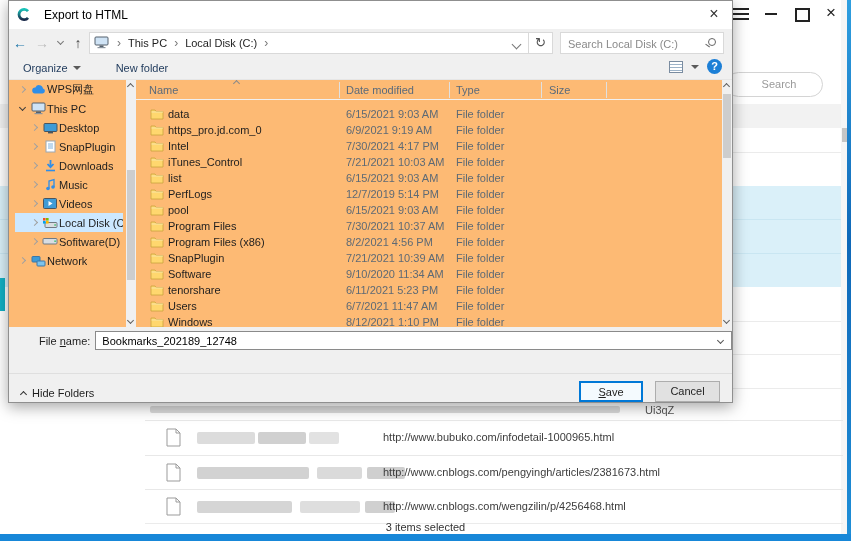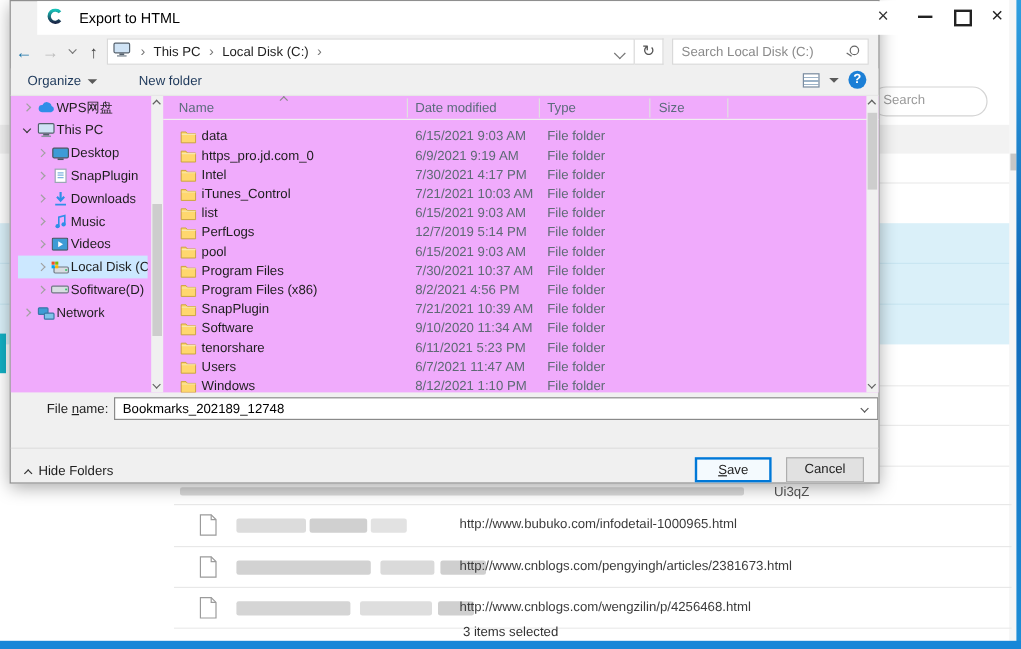--- a/index.html
+++ b/index.html
@@ -14,38 +14,38 @@
   #bg-grayband { left:0; top:104px; width:847px; height:24px; background:#f2f2f2; }
   #bg-selband  { left:0; top:186px; width:843px; height:101px; background:#daf0f9; }
   .bg-selline  { left:0; width:843px; height:1px; background:#c9e6f2; }
   .bg-rowline  { left:145px; width:698px; height:1px; background:#ebebeb; }
   #bg-controls { right:12px; top:4px; display:flex; gap:14px; align-items:center; height:18px; }
   .wc { width:16px; height:16px; position:relative; cursor:default; }
   #wc-menu i { display:block; height:2px; background:#222; margin:3px 0; }
   #wc-min::after { content:""; position:absolute; left:2px; top:8px; width:12px; height:2px; background:#222; }
   #wc-max::after { content:""; position:absolute; left:2px; top:3px; width:11px; height:10px; border:2px solid #222; }
   .xglyph { font-size:17px; line-height:16px; color:#222; text-align:center; }
-  #bg-search { left:726px; top:72px; width:97px; height:25px; border:1px solid #d4d4d4; border-radius:13px; background:#fff; color:#9a9a9a; padding:5px 0 0 9px; }
+  #bg-search { left:726px; top:72px; width:97px; height:25px; border:1px solid #d4d4d4; border-radius:13px; background:#fff; color:#9a9a9a; padding:5px 0 0 9px;text-align:center; }
   #bg-scrolltrack { left:841px; top:0; width:6px; height:534px; background:#f6f6f6; }
   #bg-scrollthumb { left:842px; top:128px; width:5px; height:14px; background:#c6c6c6; }
   #bg-bluestrip { left:847px; top:0; width:4px; height:541px; background:linear-gradient(180deg,#2f9fe0,#1068b8 45%,#1f8fd8); }
   #bg-taskbar { left:0; top:534px; width:851px; height:7px; background:#1787d8; }
   #bg-teal { left:0; top:278px; width:5px; height:33px; background:#13b0c4; }
   .bm-row { left:145px; width:698px; height:34px; border-top:1px solid #e8e8e8; }
   .bm-row .page-ic { position:absolute; left:21px; top:7px; }
   .bm-blur { position:absolute; top:11px; height:12px; border-radius:2px; }
   .bm-url { position:absolute; left:238px; top:10px; color:#3c3c3c; }
   #bm-partial { left:145px; width:698px; height:17px; top:403px; overflow:hidden; }
   #bm-partial .strip { position:absolute; left:5px; top:3px; width:470px; height:7px; background:#dadada; border-radius:2px; }
   #bm-partial .txt { position:absolute; left:500px; top:1px; color:#555; }
   #bg-status { left:0; top:521px; width:851px; text-align:center; color:#333; }
 
   
   #dialog { left:8px; top:0; width:725px; height:403px; background:#f0f0f0; border:1px solid #8f8f8f; box-shadow:0 4px 14px rgba(0,0,0,.35); }
-  #dlg-titlebar { left:0; top:0; width:100%; height:28px; background:#fff; display:flex; align-items:center;margin-left:22px; }
+  #dlg-titlebar { left:0; top:0; width:100%; height:28px; background:#fff; display:flex; align-items:center; }
   #dlg-title { margin-left:8px; font-size:12px; color:#000; }
   #dlg-close { position:absolute; right:4px; top:2px; width:28px; height:22px; text-align:center; font-size:16px; line-height:22px; color:#333; cursor:default; }
   #dlg-logo { margin-left:8px; margin-right:6px; }
 
   #nav-row { left:0; top:30px; width:100%; height:24px; display:flex; align-items:center; }
   .navbtn { width:22px; text-align:center; font-size:14px; }
   #nav-back { color:#1b74a8; } #nav-fwd { color:#bcbcbc; } #nav-up { color:#444; }
   .chev-d { width:7px; height:7px; border-right:1px solid #777; border-bottom:1px solid #777; transform:rotate(45deg); display:inline-block; }
   #nav-chev { width:14px; display:flex; justify-content:center; } #nav-chev .chev-d { width:5px; height:5px; margin-top:-3px; }
   #breadcrumb { width:440px; height:22px; background:#fff; border:1px solid #d9d9d9; display:flex; align-items:center; padding-left:4px; position:relative; }
@@ -59,21 +59,21 @@
   .mag { position:absolute; right:7px; top:5px; width:8px; height:8px; border:1.4px solid #666; border-radius:50%; }
   .mag::after { content:""; position:absolute; left:-4px; top:6px; width:5px; height:1.4px; background:#666; transform:rotate(35deg); }
 
   #toolbar { left:0; top:56px; width:100%; height:23px; display:flex; align-items:center; border-bottom:1px solid #e6e6e6; background:#f0f0f0;gap:21px; }
   .tb-item { color:#1e395b; margin-left:14px; display:flex; align-items:center; gap:5px; }
   .tri-down { width:0; height:0; border-left:4px solid transparent; border-right:4px solid transparent; border-top:4px solid #5a5a5a; }
   #tb-right { position:absolute; right:10px; top:58px; display:flex; align-items:center; gap:8px; }
   #view-icon { width:14px; height:12px; border:1px solid #7a8ca0; background:repeating-linear-gradient(180deg,#fff 0 2px,#9db3c8 2px 3px); }
   #help-icon { width:15px; height:15px; border-radius:50%; background:#1c7fd6; color:#fff; font-size:11px; font-weight:bold; text-align:center; line-height:15px; }
 
-  #main { left:0; top:79px; width:723px; height:247px; background:#f0abfc; display:flex; }
+  #main { left:0; top:79px; width:723px; height:247px; background:#fdba74; display:flex; }
   #sidebar { width:127px; position:relative; }
   .sb-item { height:19px; display:flex; align-items:center; margin-left:6px; width:108px; }
   .sb-item.sel { background:#cce8ff; }
   .sb-chev { width:14px; display:flex; justify-content:center; flex:none; }
   .tw-c { width:5px; height:5px; border-top:1px solid #a0a0a0; border-right:1px solid #a0a0a0; transform:rotate(45deg); }
   .tw-e { width:5px; height:5px; border-top:1px solid #3c3c3c; border-right:1px solid #3c3c3c; transform:rotate(135deg); margin-top:-2px; }
   .sb-icon { width:18px; flex:none; display:flex; justify-content:center; }
   .sb-label { white-space:nowrap; overflow:hidden; }
   .lvl1 { padding-left:12px; }
   .vscroll { position:absolute; top:0; width:10px; height:100%; background:#f0f0f0; }

